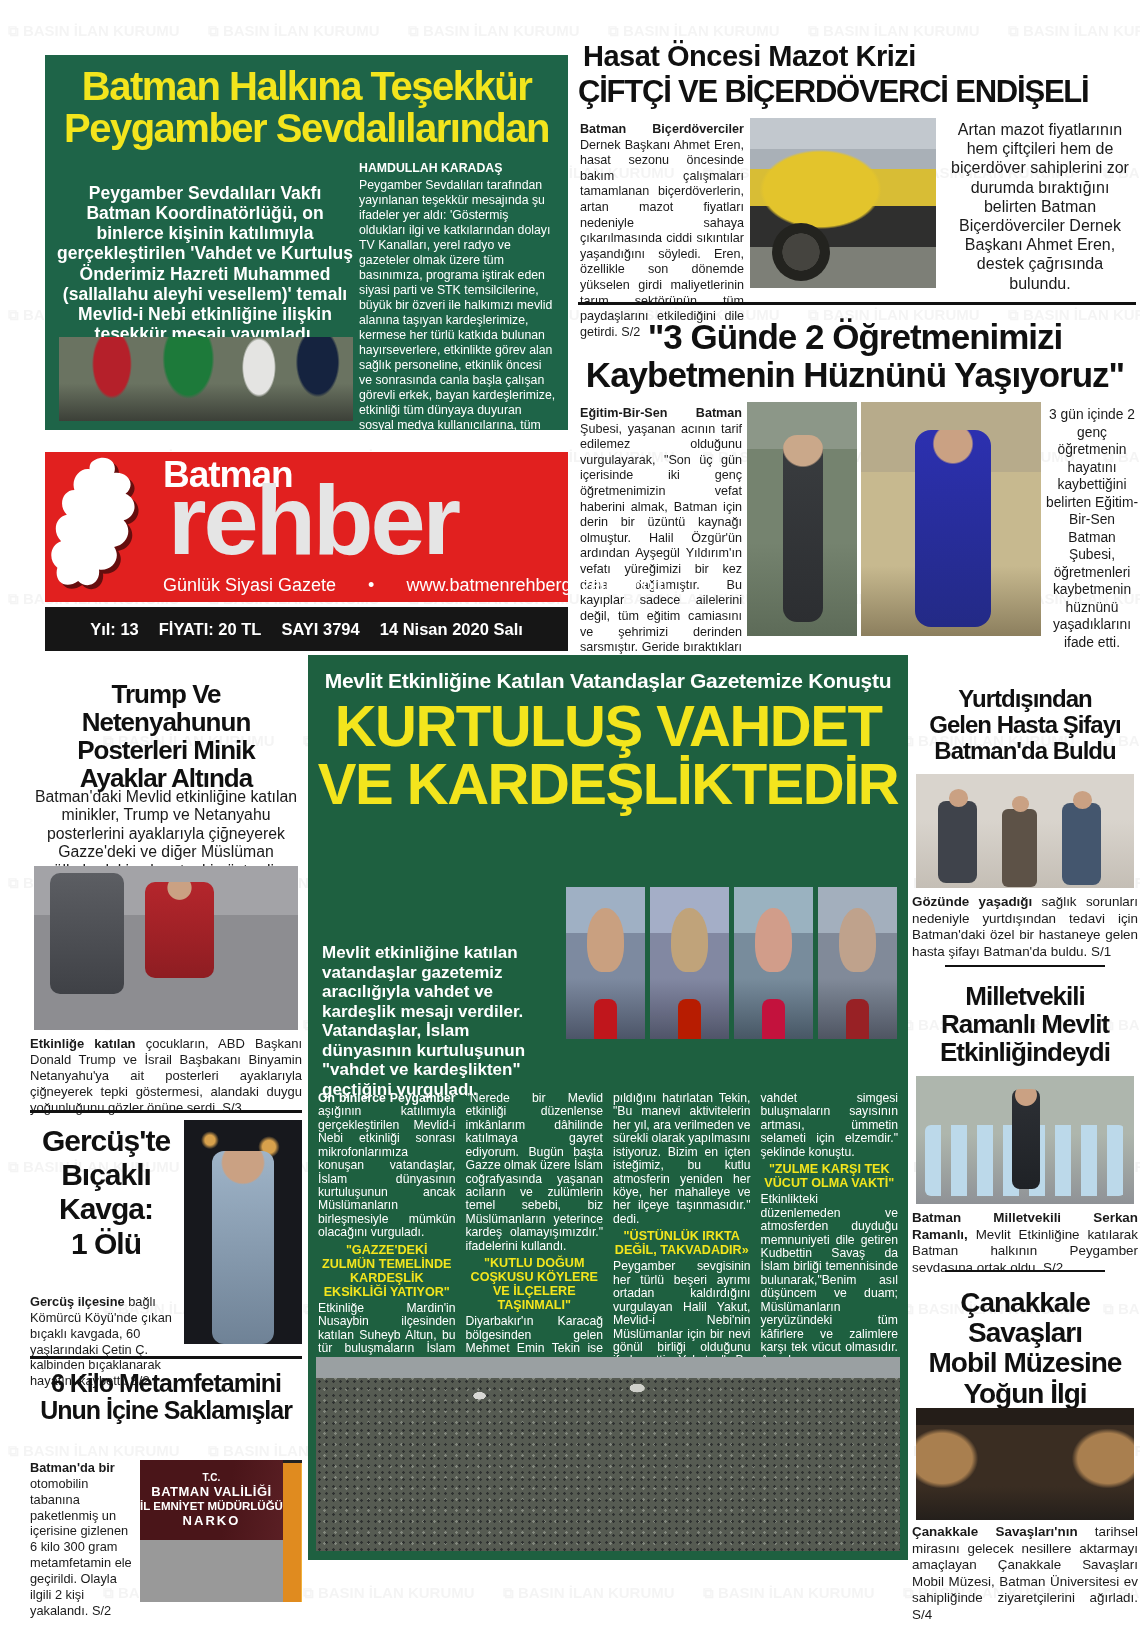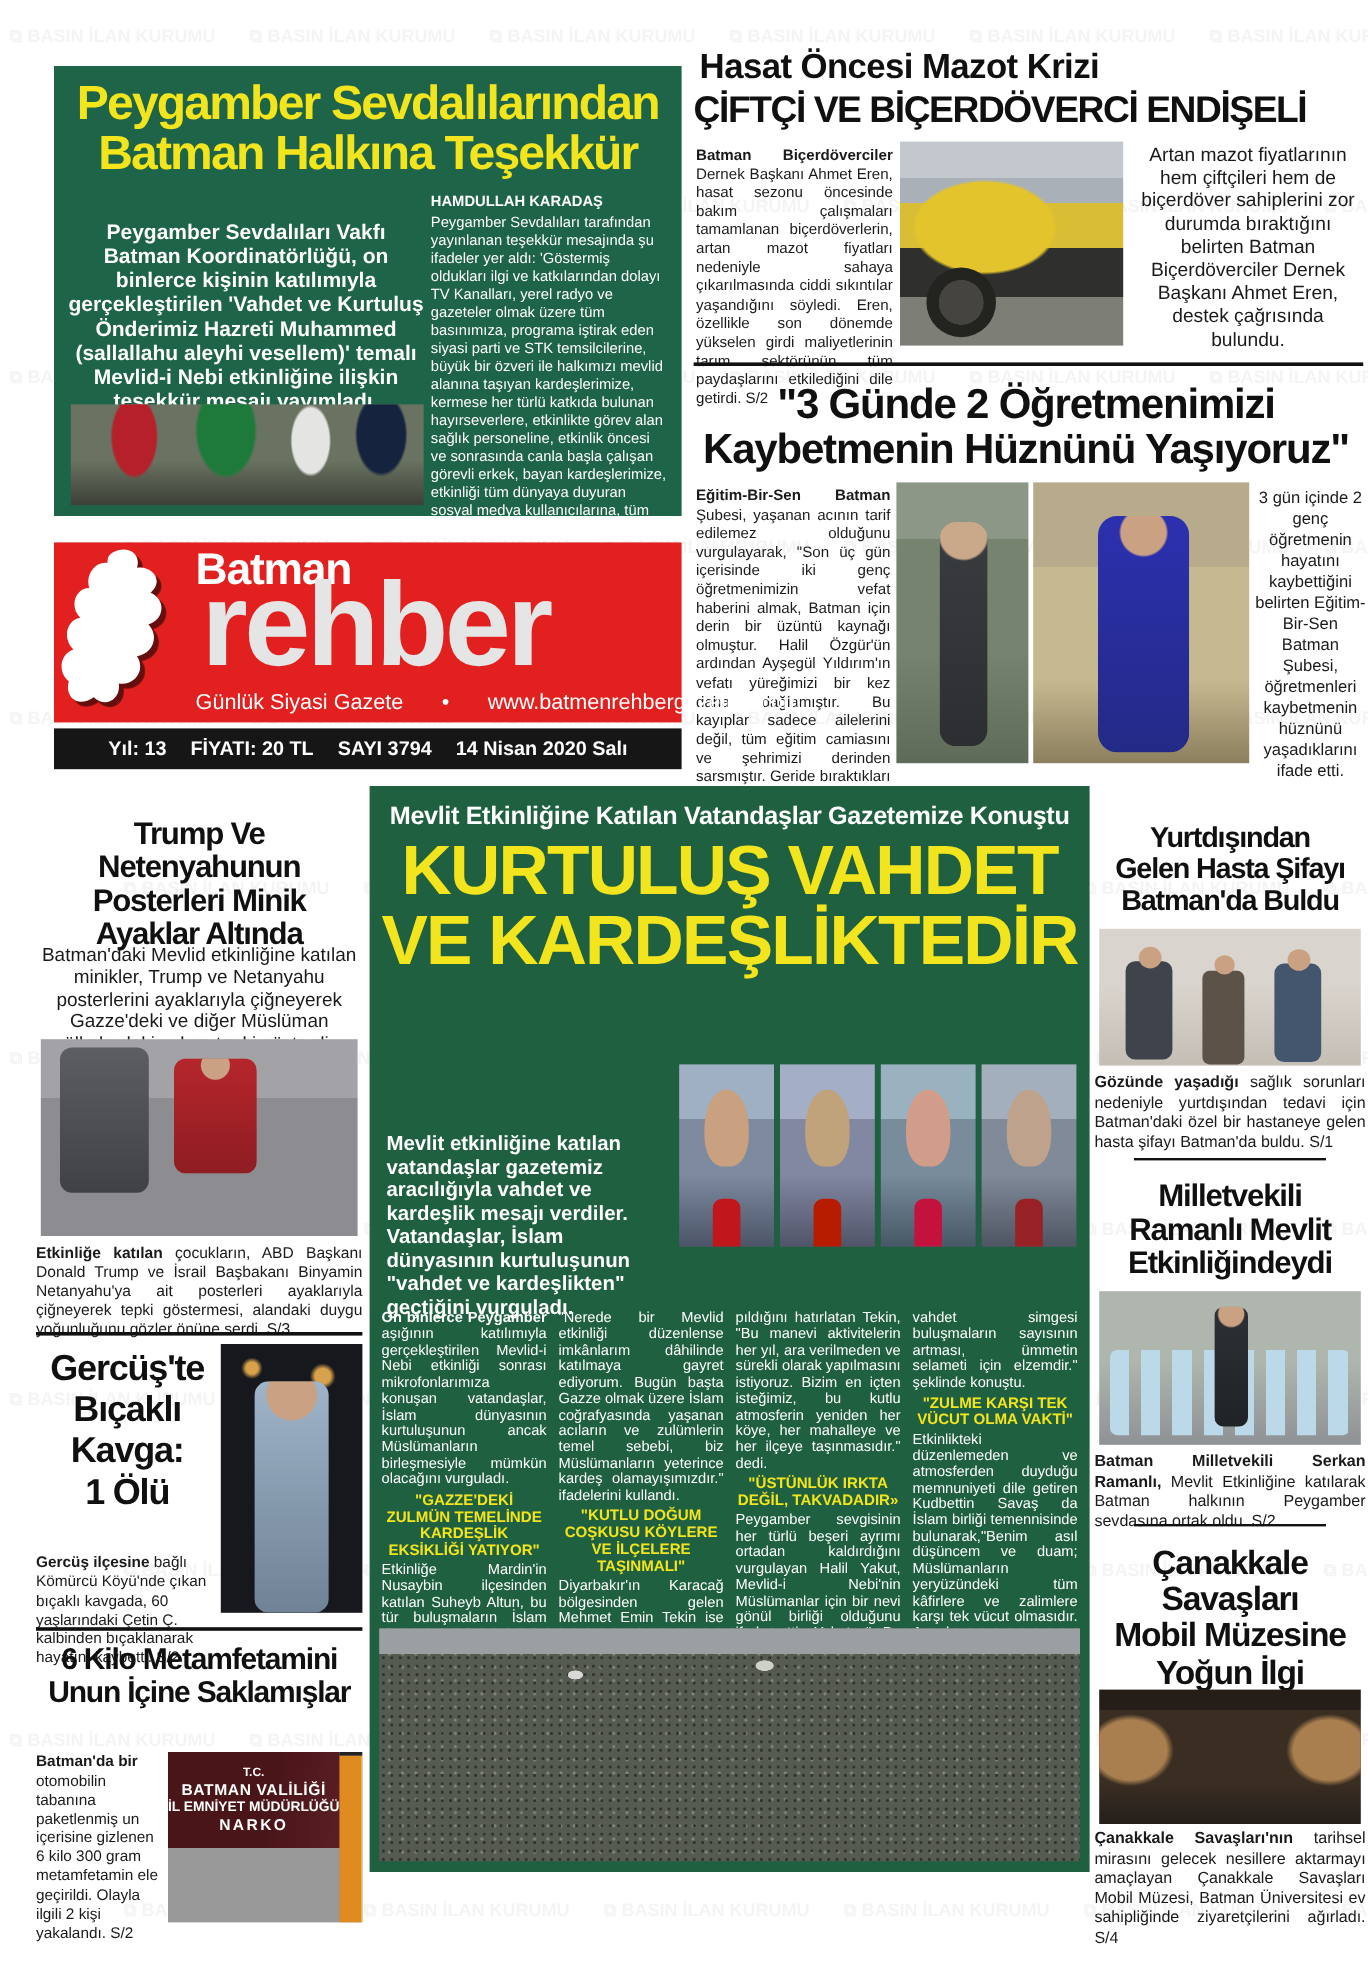--- a/index.html
+++ b/index.html
@@ -28,21 +28,21 @@
 
   
   #masthead{left:45px;top:452px;width:523px;height:150px;background:#e1201f;}
   #map-logo{position:absolute;left:4px;top:4px;height:142px;filter:drop-shadow(4px 4px 0 rgba(0,0,0,.55));}
   .mh-small{position:absolute;left:118px;top:2px;color:#fff;font-weight:bold;font-size:37px;
             letter-spacing:-1px;}
   .mh-big{position:absolute;left:112px;top:18px;color:#e5e5e5;font-weight:900;font-size:99px;
           letter-spacing:-3px;line-height:1;margin-left:11px;}
   .mh-tag{position:absolute;left:118px;bottom:6px;right:6px;color:#fff;font-size:18px;
           display:flex;gap:32px;align-items:center;white-space:nowrap;}
-  #infobar{left:45px;top:607px;width:523px;height:34px;background:#161616;display:flex;
+  #infobar{left:45px;top:607px;width:523px;height:44px;background:#161616;display:flex;
            align-items:center;justify-content:center;gap:20px;color:#fff;font-weight:bold;font-size:16.5px;}
 
   
   .kicker{left:583px;top:40px;font-size:29px;font-weight:800;color:#101010;letter-spacing:-0.5px;}
   .mazot-hl{left:578px;top:74px;width:560px;font-size:31px;font-weight:900;color:#101010;
             letter-spacing:-1.2px;}
   .mazot-left{left:580px;top:122px;width:164px;}
   .mazot-right{left:944px;top:120px;width:192px;font-size:16px;line-height:1.2;text-align:center;color:#1a1a1a;}
   .ogr-hl{left:575px;top:318px;width:560px;font-size:35px;}
   .ogr-left{left:580px;top:406px;width:162px;}
@@ -217,22 +217,22 @@
       <span class="wm" style="left: 103px; top: 1584px;">⧉ BASIN İLAN KURUMU</span>
       <span class="wm" style="left: 303px; top: 1584px;">⧉ BASIN İLAN KURUMU</span>
       <span class="wm" style="left: 503px; top: 1584px;">⧉ BASIN İLAN KURUMU</span>
       <span class="wm" style="left: 703px; top: 1584px;">⧉ BASIN İLAN KURUMU</span>
       <span class="wm" style="left: 903px; top: 1584px;">⧉ BASIN İLAN KURUMU</span>
       <span class="wm" style="left: 1103px; top: 1584px;">⧉ BASIN İLAN KURUMU</span>
     </div>
 
   <div id="green-top" class="abs z">
     <div class="gt-headline">
+      <div>Batman Halkına Teşekkür</div>
       <div>Peygamber Sevdalılarından</div>
-      <div>Batman Halkına Teşekkür</div>
     </div>
     <div class="abs gt-intro">Peygamber Sevdalıları Vakfı Batman Koordinatörlüğü, on binlerce kişinin katılımıyla gerçekleştirilen 'Vahdet ve Kurtuluş Önderimiz Hazreti Muhammed (sallallahu aleyhi vesellem)' temalı Mevlid-i Nebi etkinliğine ilişkin teşekkür mesajı yayımladı.</div>
     <div class="photo ph-flags" style="left:14px;top:282px;width:294px;height:84px;"></div>
     <div class="abs gt-body">
       <div class="gt-byline">HAMDULLAH KARADAŞ</div>
       <div>Peygamber Sevdalıları tarafından yayınlanan teşekkür mesajında şu ifadeler yer aldı: 'Göstermiş oldukları ilgi ve katkılarından dolayı TV Kanalları, yerel radyo ve gazeteler olmak üzere tüm basınımıza, programa iştirak eden siyasi parti ve STK temsilcilerine, büyük bir özveri ile halkımızı mevlid alanına taşıyan kardeşlerimize, kermese her türlü katkıda bulunan hayırseverlere, etkinlikte görev alan sağlık personeline, etkinlik öncesi ve sonrasında canla başla çalışan görevli erkek, bayan kardeşlerimize, etkinliği tüm dünyaya duyuran sosyal medya kullanıcılarına, tüm Peygamber aşıklarına ve 'Vahdet ve Kurtuluş Önderimiz Hazreti Muhammed' (sav) temalı Mevlid-i Nebi etkinliğine katılan on binlerce Peygamber sevdalısı siz değerli Batman halkımıza teşekkür ederiz.'</div>
     </div>
   </div>
 
   <div class="abs z mazot-hl">ÇİFTÇİ VE BİÇERDÖVERCİ ENDİŞELİ</div>

